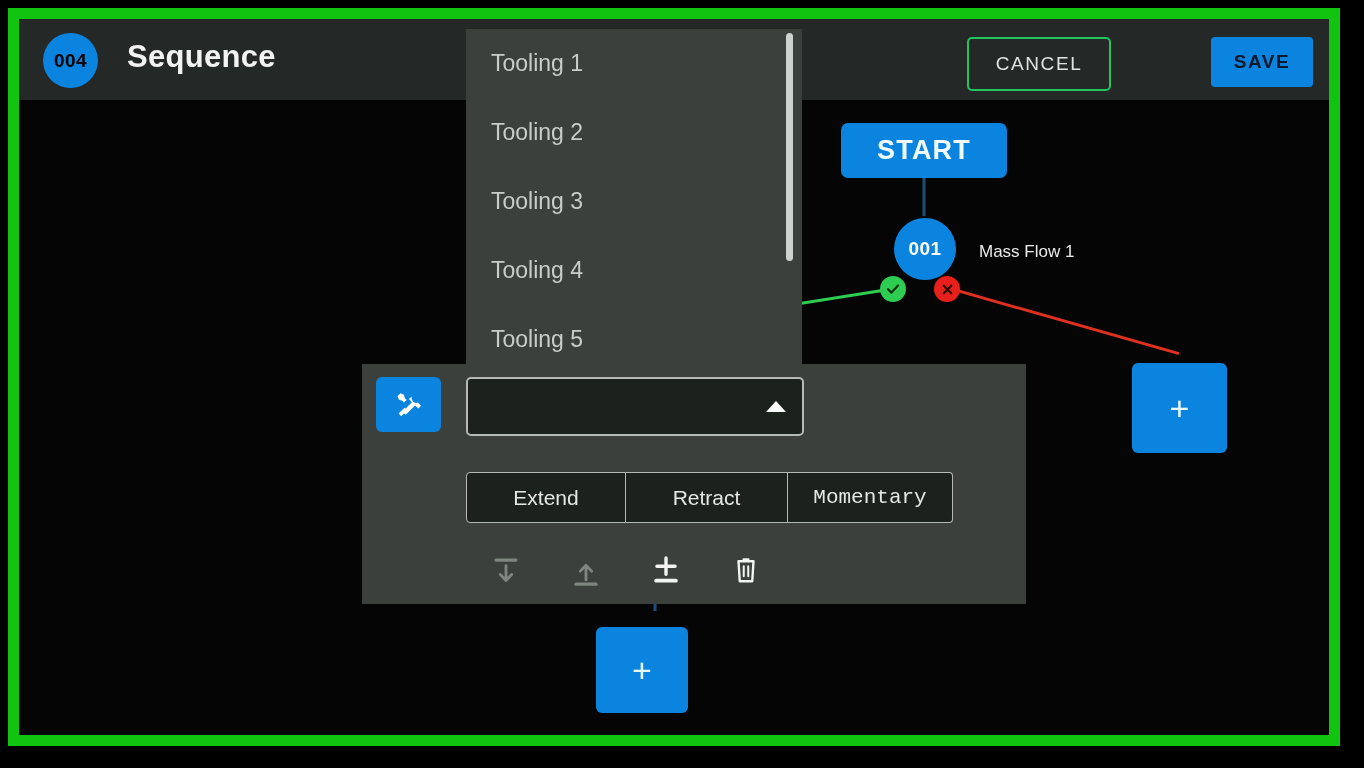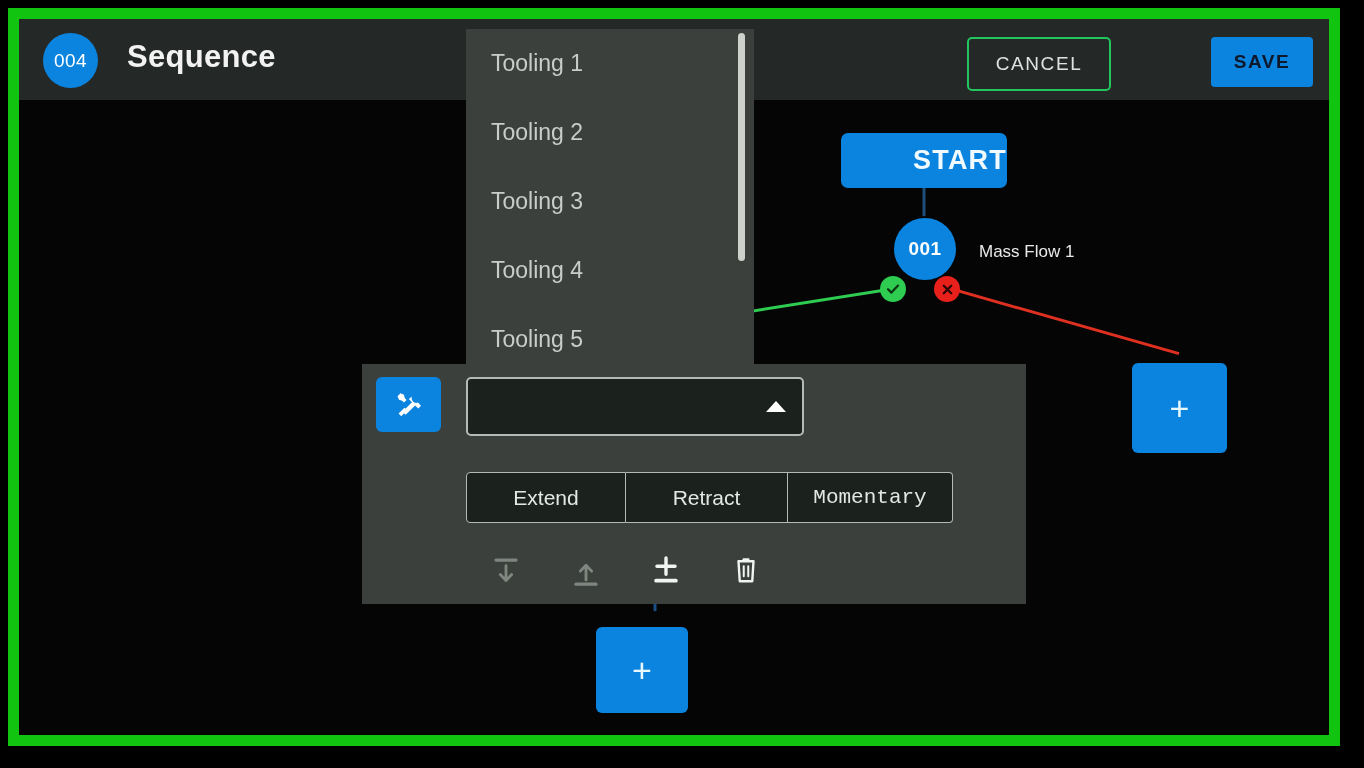--- a/index.html
+++ b/index.html
@@ -10,21 +10,21 @@
 
   
   #frame{position:absolute;left:8px;top:8px;width:1332px;height:738px;
          border:11px solid #10c410;box-sizing:border-box;background:#000;}
 
   #inner{position:absolute;left:0;top:0;right:0;bottom:0;overflow:hidden;background:#050505;}
 
   
   #header{position:absolute;left:0;top:0;width:100%;height:81px;background:#242826;}
   #badge{position:absolute;left:24px;top:14px;width:55px;height:55px;border-radius:50%;
-         background:#0b84e0;color:#ffffff;font-size:19px;font-weight:normal;
+         background:#0b84e0;color:#000000;font-size:19px;font-weight:bold;
          display:flex;align-items:center;justify-content:center;letter-spacing:.5px;}
   #title{position:absolute;left:108px;top:20px;font-size:31px;font-weight:bold;color:#f2f2f2;
          letter-spacing:.3px;}
   #cancel-btn{position:absolute;right:218px;top:18px;width:140px;height:50px;
        border:2px solid #22c55e;border-radius:5px;background:transparent;color:#dfe2e0;
        font-size:19px;letter-spacing:1.6px;font-family:"Liberation Sans",sans-serif;
        display:flex;align-items:center;justify-content:center;cursor:pointer;}
   #save-btn{position:absolute;right:16px;top:18px;width:102px;height:50px;border:none;
        border-radius:4px;background:#0b84e0;color:#0f172a;font-size:19px;letter-spacing:1.6px;
        font-weight:bold;font-family:"Liberation Sans",sans-serif;
@@ -44,21 +44,21 @@
   .port{position:absolute;width:26px;height:26px;border-radius:50%;
       display:flex;align-items:center;justify-content:center;font-size:15px;
       font-weight:bold;cursor:pointer;}
   .port-ok{background:#2ecc50;color:#0a2c10;}
   .port-fail{background:#e8201c;color:#2a0505;}
   .node-add{position:absolute;background:#0b84e0;border-radius:6px;cursor:pointer;
       display:flex;align-items:center;justify-content:center;}
   .node-add span{color:#e8f8ff;font-size:34px;line-height:1;font-weight:300;}
 
   
-  #dropdown{position:absolute;left:447px;top:10px;width:288px;height:335px;
+  #dropdown{position:absolute;left:447px;top:10px;width:336px;height:335px;
       background:#3b403c;overflow:hidden;z-index:30;}
   .dd-item{height:69px;line-height:69px;padding-left:25px;color:#c8cdc9;font-size:23px;
       cursor:pointer;}
   #dd-scroll-track{position:absolute;right:9px;top:4px;width:7px;height:327px;}
   #dd-scroll-thumb{position:absolute;right:9px;top:4px;width:7px;height:228px;
       background:#ced2cd;border-radius:4px;cursor:pointer;}
 
   
   #panel{position:absolute;left:343px;top:345px;width:664px;height:240px;
       background:#3b403c;z-index:20;}
@@ -101,21 +101,21 @@
 
    <div id="canvas">
 
      <svg class="edges" viewBox="0 0 1310 656" preserveAspectRatio="none">
        <line x1="905" y1="76" x2="905" y2="120" stroke="#1c4f7a" stroke-width="3"></line>
        <line x1="868" y1="196" x2="600" y2="240" stroke="#2ecc50" stroke-width="3"></line>
        <line x1="935" y1="196" x2="1160" y2="262" stroke="#e03020" stroke-width="3"></line>
        <line x1="636" y1="500" x2="636" y2="528" stroke="#1a4f86" stroke-width="3"></line>
      </svg>
 
-     <div class="node-start" style="left:822px;top:33px;width:166px;height:55px;justify-content:flex-end;">
+     <div class="node-start" style="left:822px;top:23px;width:166px;height:55px;">
        <span>START</span>
      </div>
 
      <div class="node-circle" style="left:875px;top:118px;width:62px;height:62px;">
        <span>001</span>
      </div>
      <div class="node-label" style="left:960px;top:142px;">Mass Flow 1</div>
 
      <div class="port port-ok" style="left:861px;top:176px;">
        <svg width="16" height="16" viewBox="0 0 16 16">

